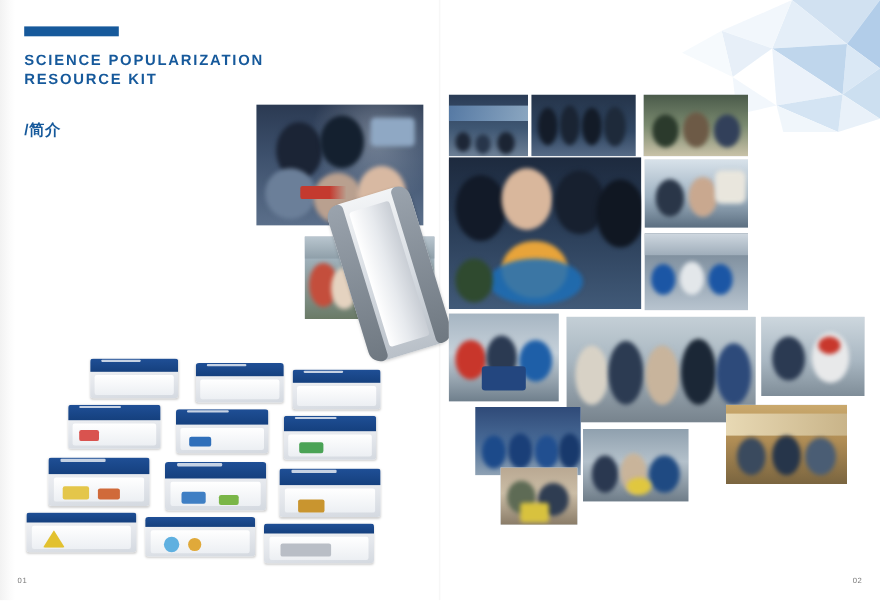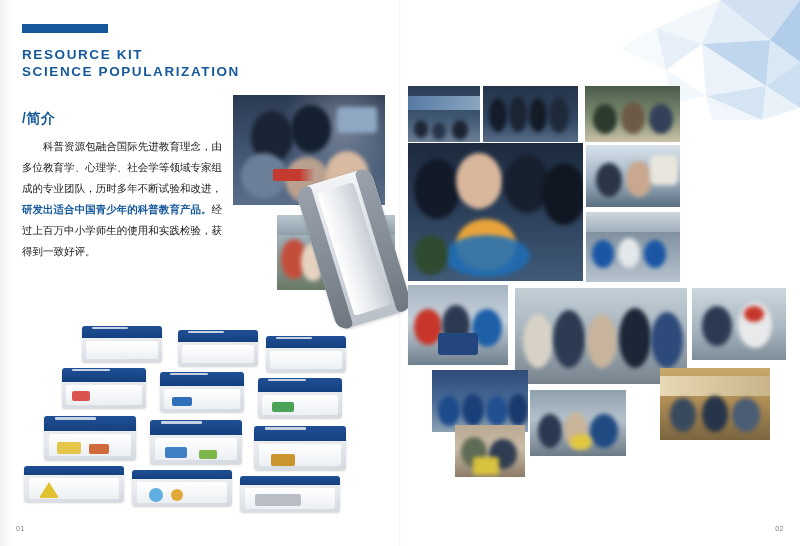--- a/index.html
+++ b/index.html
@@ -223,29 +223,26 @@
       </g>
     </svg>
   </div>
 
   <div class="spine"></div>
   <div class="center-fold"></div>
 
   <div class="rule-bar"></div>
 
   <div class="title-en">
+    <div>SCIENCE POPULARIZATION</div>
     <div>RESOURCE KIT</div>
-    <div>SCIENCE POPULARIZATION</div>
   </div>
 
   <div class="title-sub">/简介</div>
 
-  <div class="body-copy">
-    <span>　　科普资源包融合国际先进教育理念，由多位教育学、心理学、社会学等领域专家组成的专业团队，历时多年不断试验和改进，</span><span class="hl">研发出适合中国青少年的科普教育产品。</span><span>经过上百万中小学师生的使用和实践检验，获得到一致好评。</span>
-  </div>
 
   <div class="photo" style="left:233px; top:95px; width:152px; height:110px;">
     <div class="sim" style="background:linear-gradient(180deg,#2b3a52 0%,#3c4f6b 40%,#5b6f8a 100%);"></div>
     <div class="sim" style="background:radial-gradient(circle at 72% 28%, rgba(255,255,255,0.30), rgba(255,255,255,0) 45%);"></div>
     <div class="blob" style="left:18px; top:16px; width:42px; height:52px; background:#1b2435;"></div>
     <div class="blob" style="left:58px; top:10px; width:40px; height:48px; background:#14202f;"></div>
     <div class="blob" style="left:8px; top:58px; width:46px; height:46px; background:#6b7f99;"></div>
     <div class="blob" style="left:52px; top:62px; width:44px; height:46px; background:#b9a08f;"></div>
     <div class="blob" style="left:92px; top:56px; width:44px; height:50px; background:#d8b9a2;"></div>
     <div class="band" style="top:74px; height:12px; background:linear-gradient(90deg,#c43a2f 0%, #c43a2f 38%, rgba(196,58,47,0) 60%); left:40px; right:42px; border-radius:2px;"></div>

